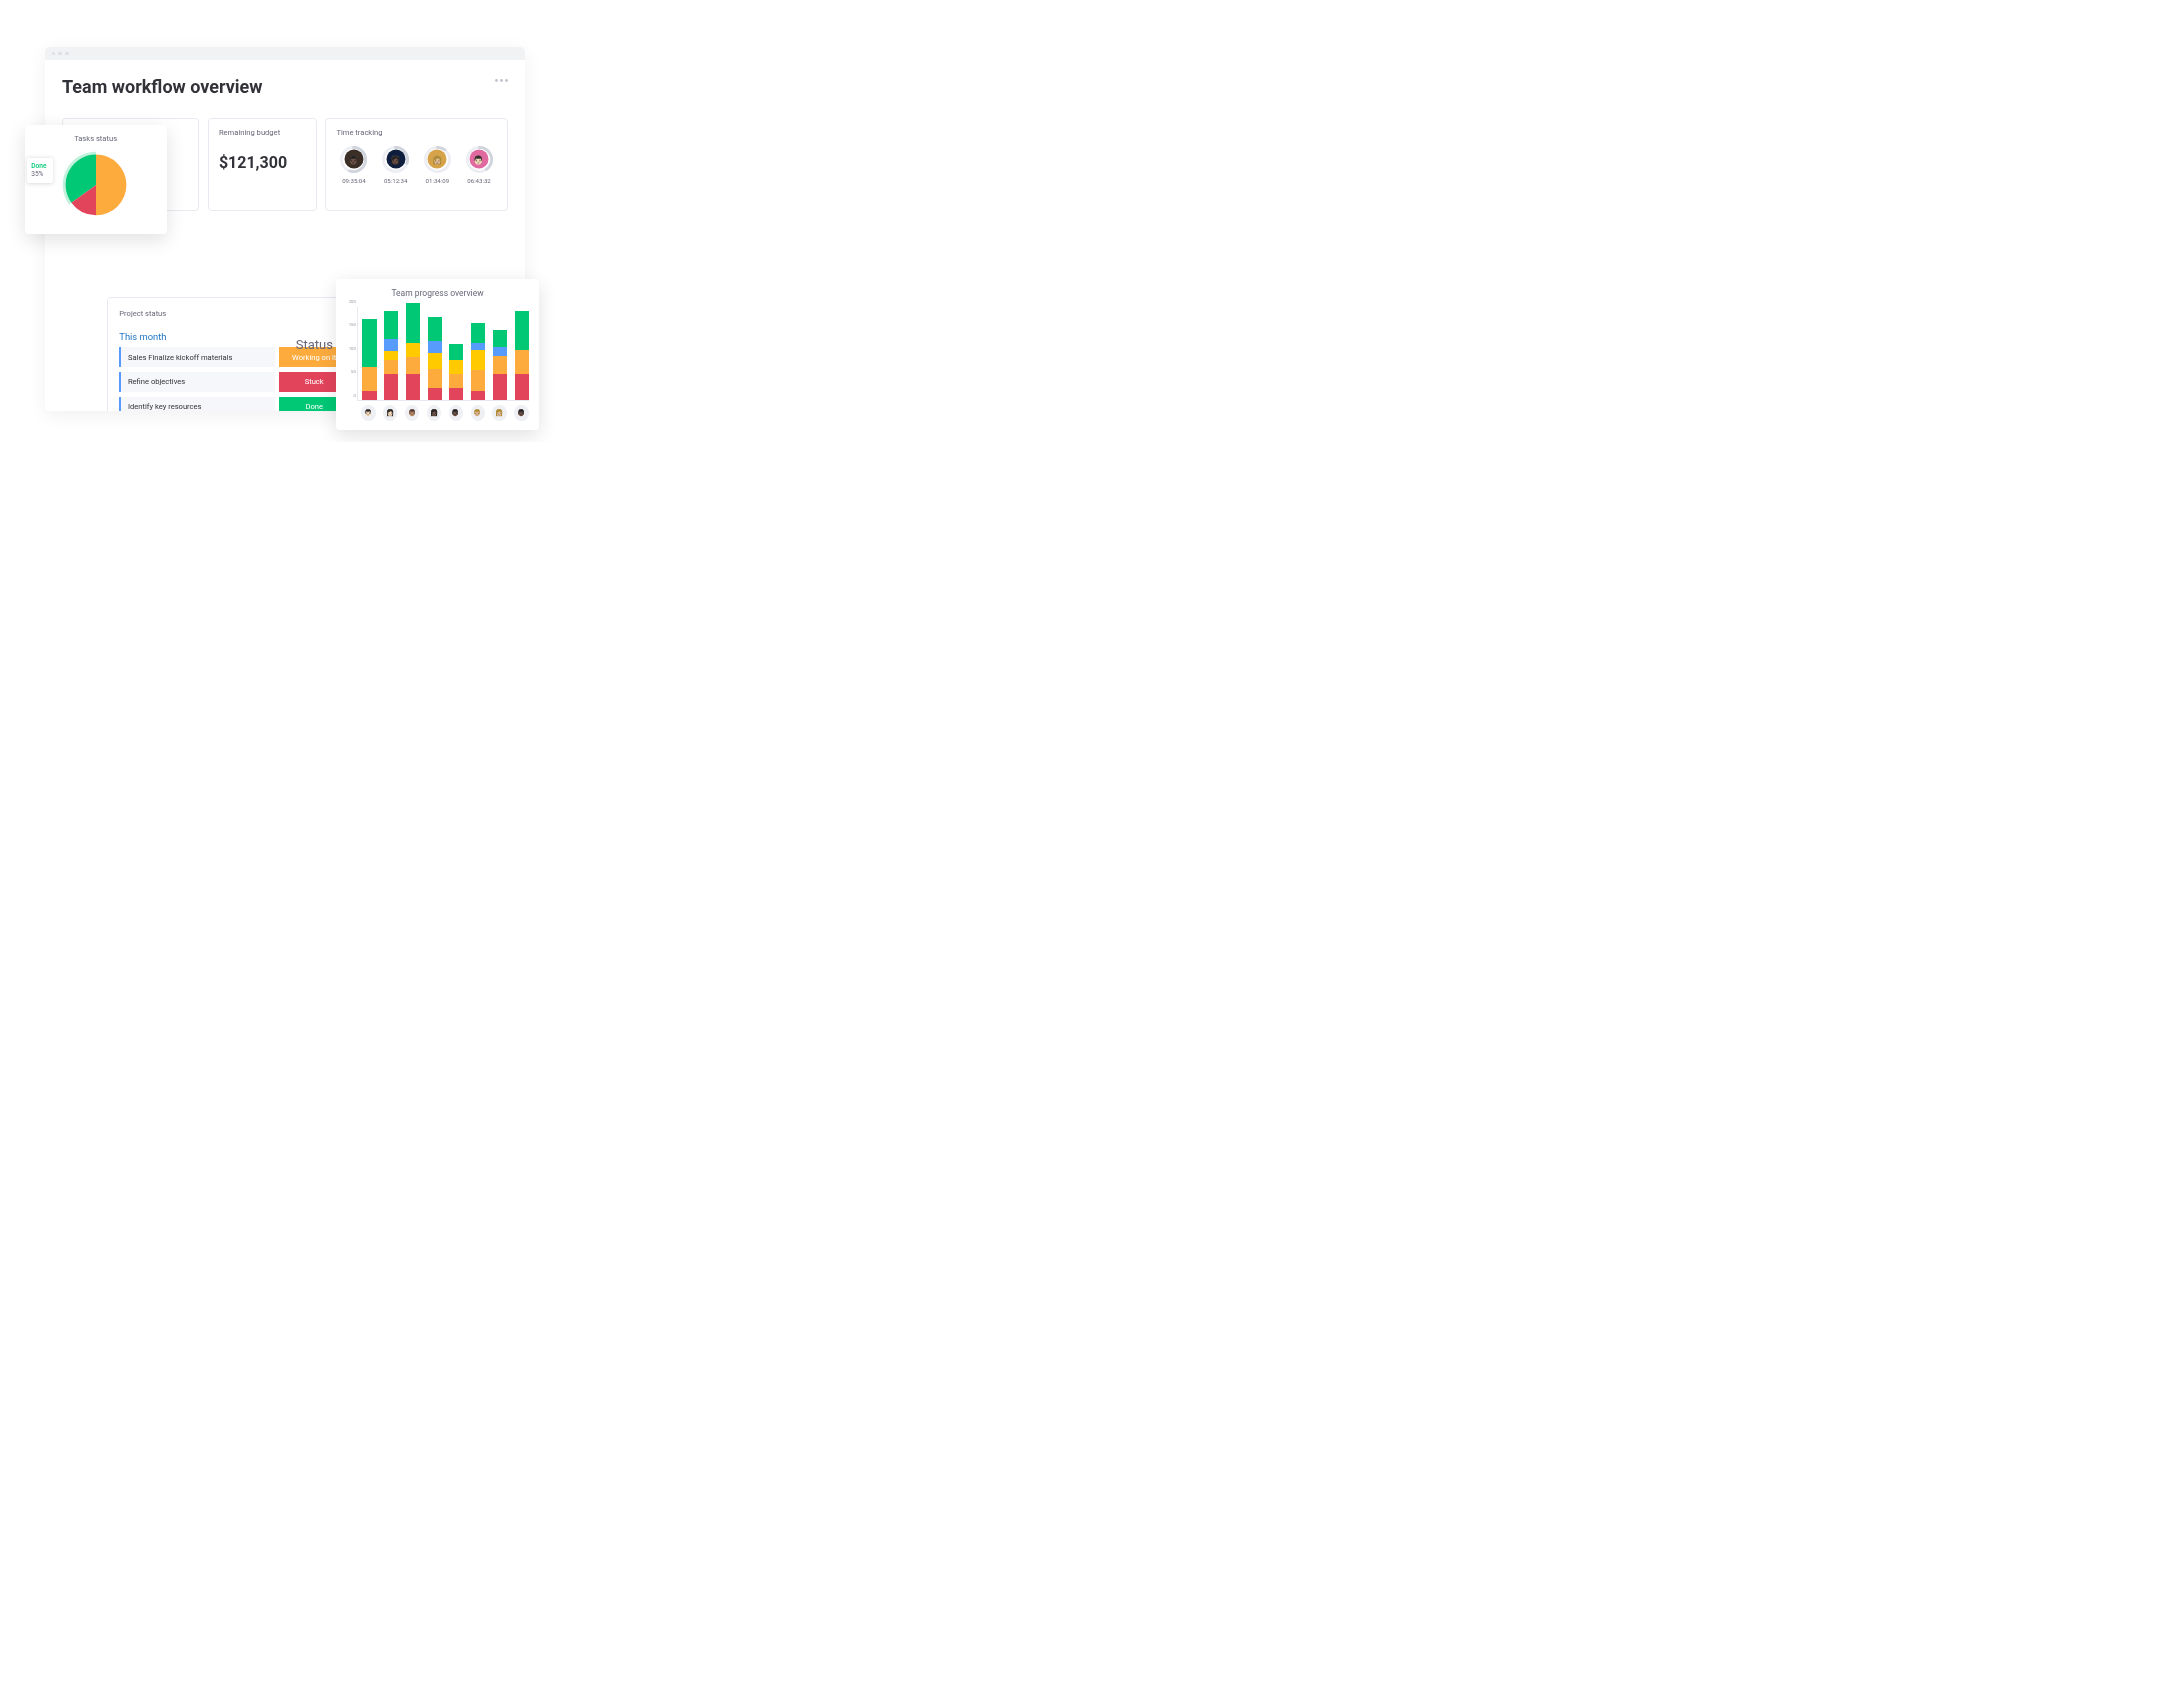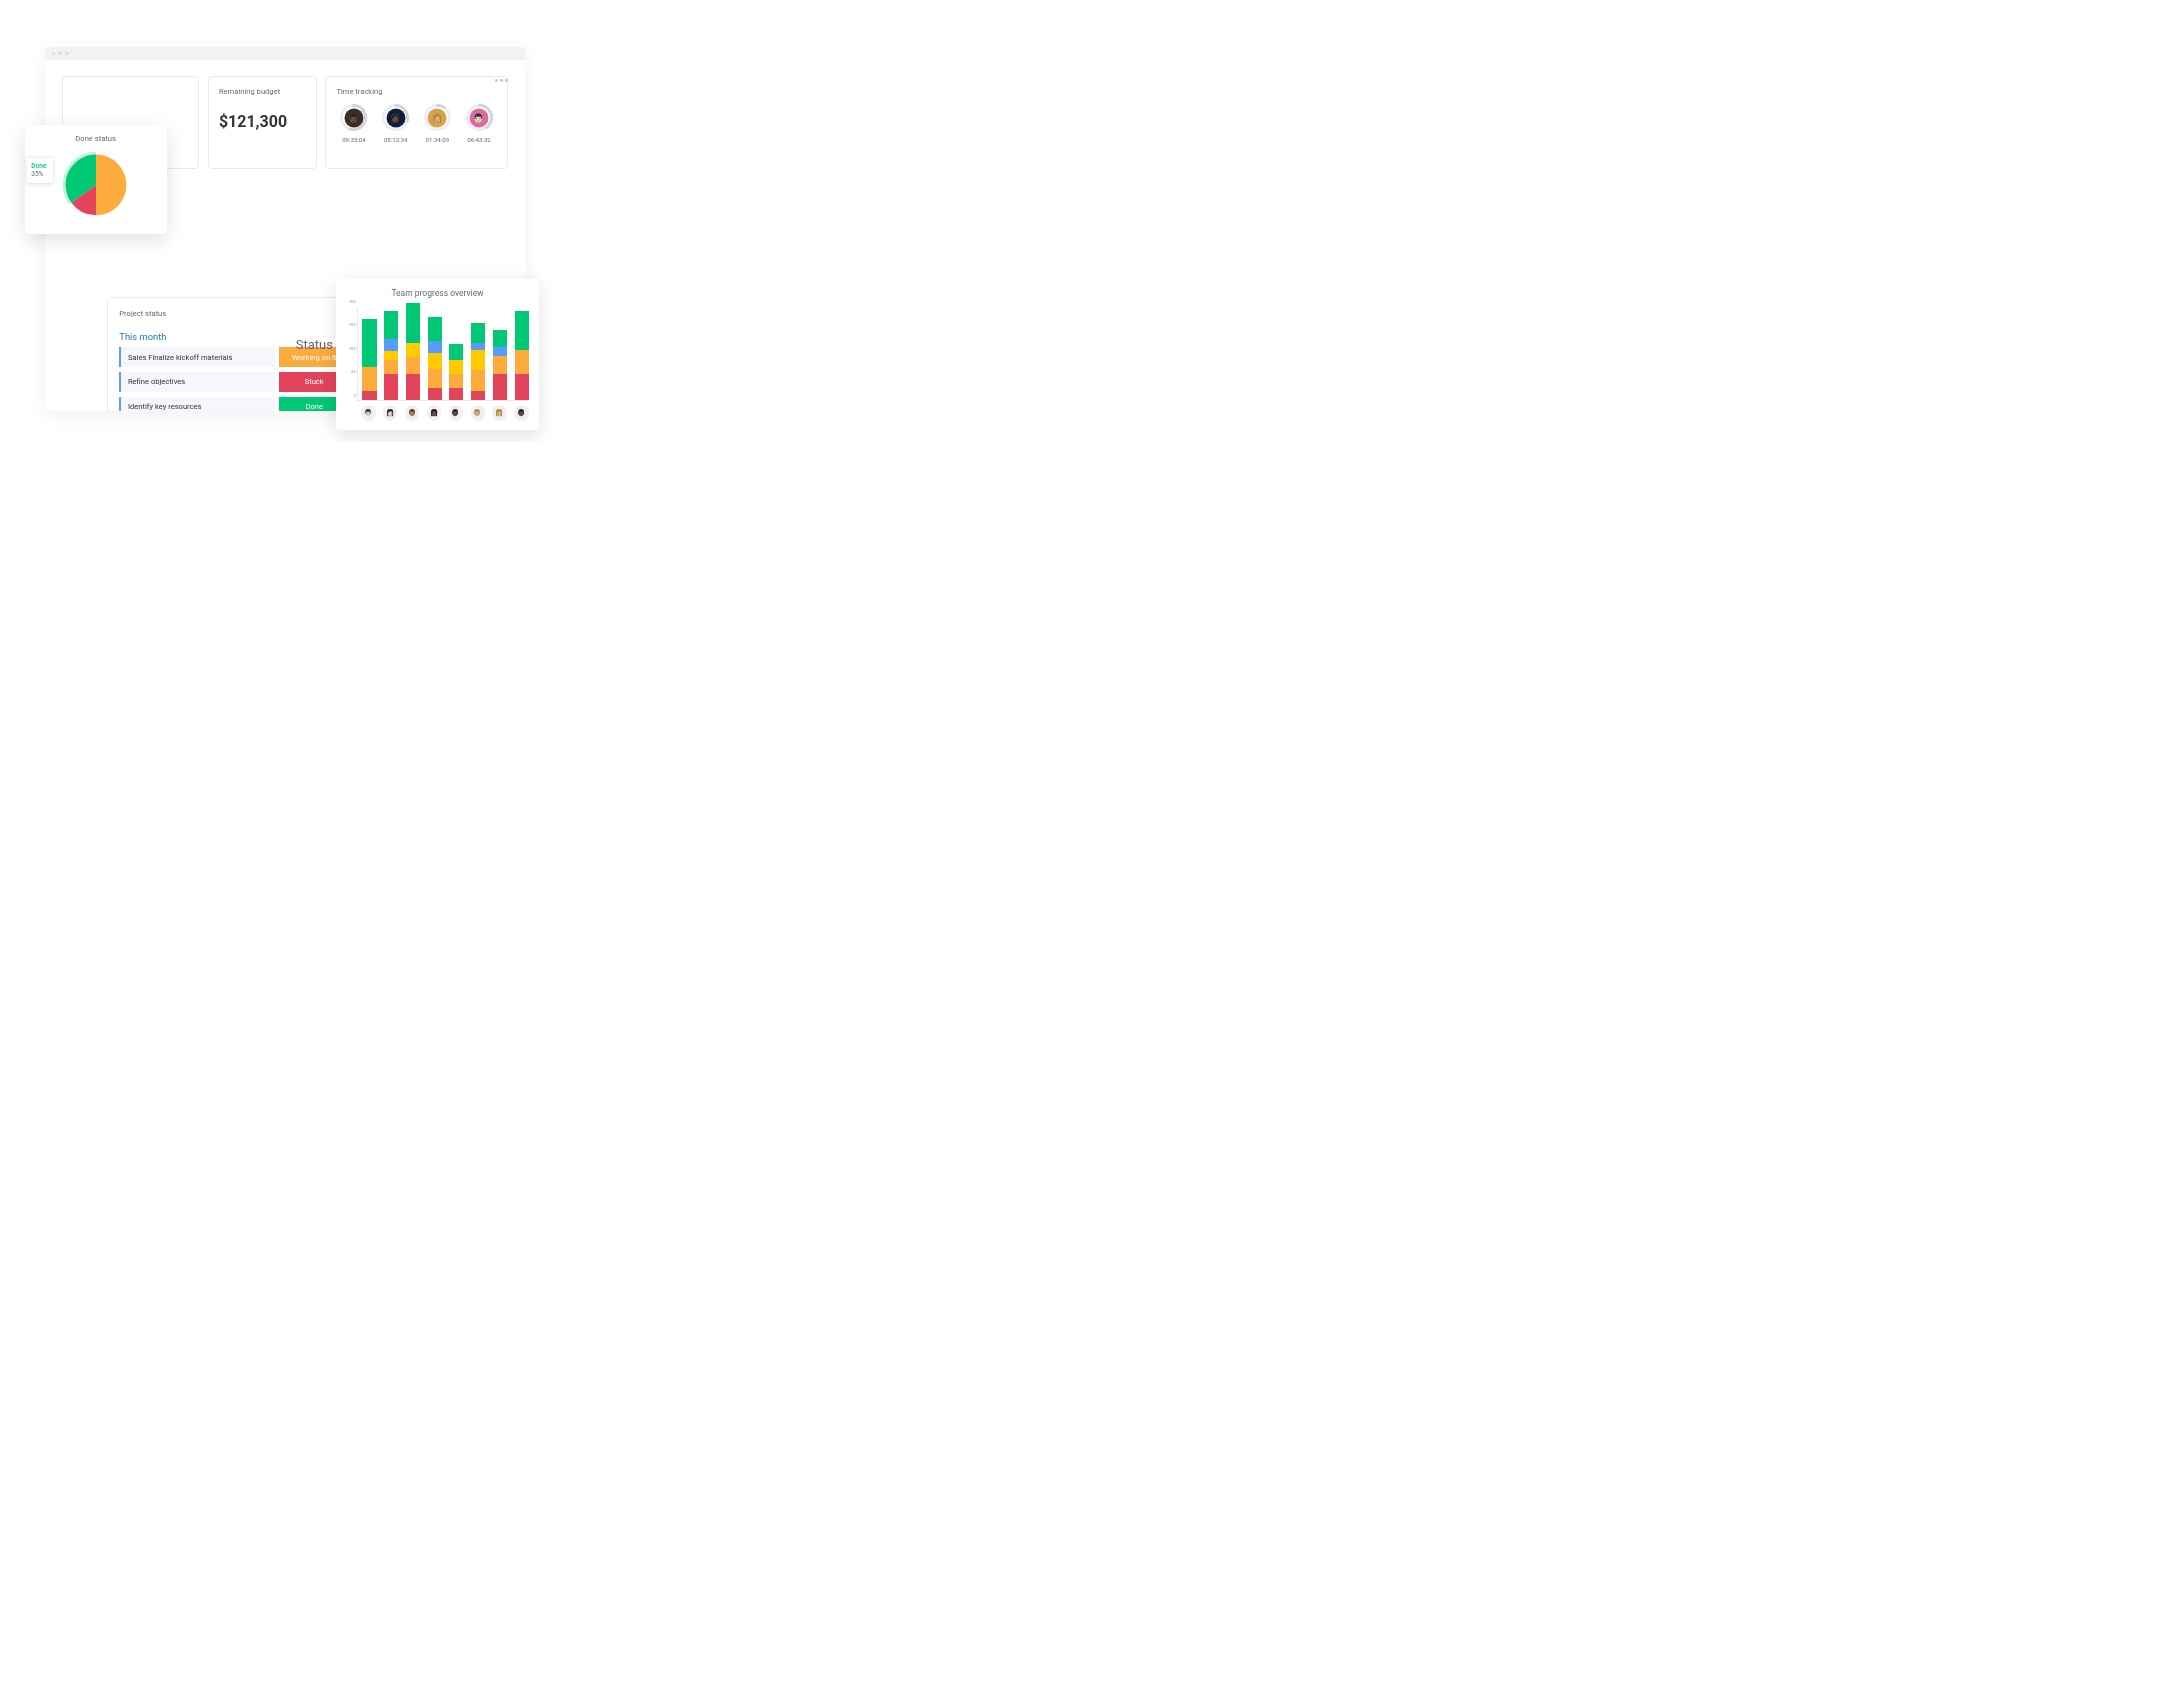--- a/index.html
+++ b/index.html
@@ -263,20 +263,21 @@
 </head>
 <body>
 
 <div class="window">
   <div class="titlebar">
     <span class="dot"></span>
     <span class="dot"></span>
     <span class="dot"></span>
   </div>
 
+  <h1 class="page-title">Team workflow overview</h1>
 
   <div class="kebab">
     <span></span>
     <span></span>
     <span></span>
   </div>
 
   <div class="grid">
     <div class="card tasks-placeholder"></div>
 
@@ -335,21 +336,21 @@
         </div>
         <div class="ps-row">
           <div class="ps-task">Identify key resources</div>
           <div class="ps-status" style="background: rgb(0, 200, 117);">Done</div>
         </div>
       </div>
   </div>
 </div>
 
 <div class="tasks-card">
-  <div class="card-title">Done status</div>
+  <div class="card-title">Tasks status</div>
   <div class="pie-holder">
     <svg id="pie-svg" width="76" height="76" viewBox="0 0 160 160">
         <path d="M 80 84 L 80 14 A 70 70 0 0 0 23.36881039375367 125.14496766047311 Z" fill="#00c875" opacity="0.25"></path>
         <path d="M 80 84 L 80 20 A 64 64 0 0 0 28.222912360003356 121.61825614671827 Z" fill="#00c875"></path>
         <path d="M 80 84 L 28.222912360003356 121.61825614671827 A 64 64 0 0 0 79.99999999999999 148 Z" fill="#e2445c"></path>
         <path d="M 80 84 L 79.99999999999999 148 A 64 64 0 0 0 80.00000000000001 20 Z" fill="#fdab3d"></path>
       </svg>
   </div>
 </div>
 <div class="pie-tooltip">

